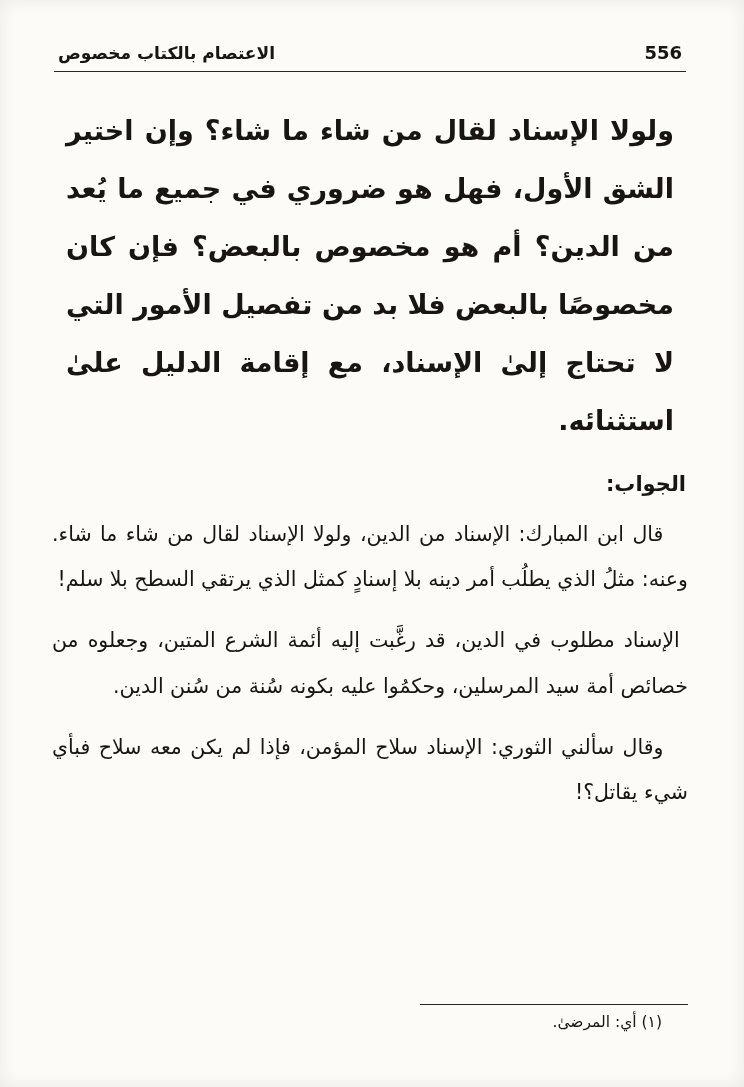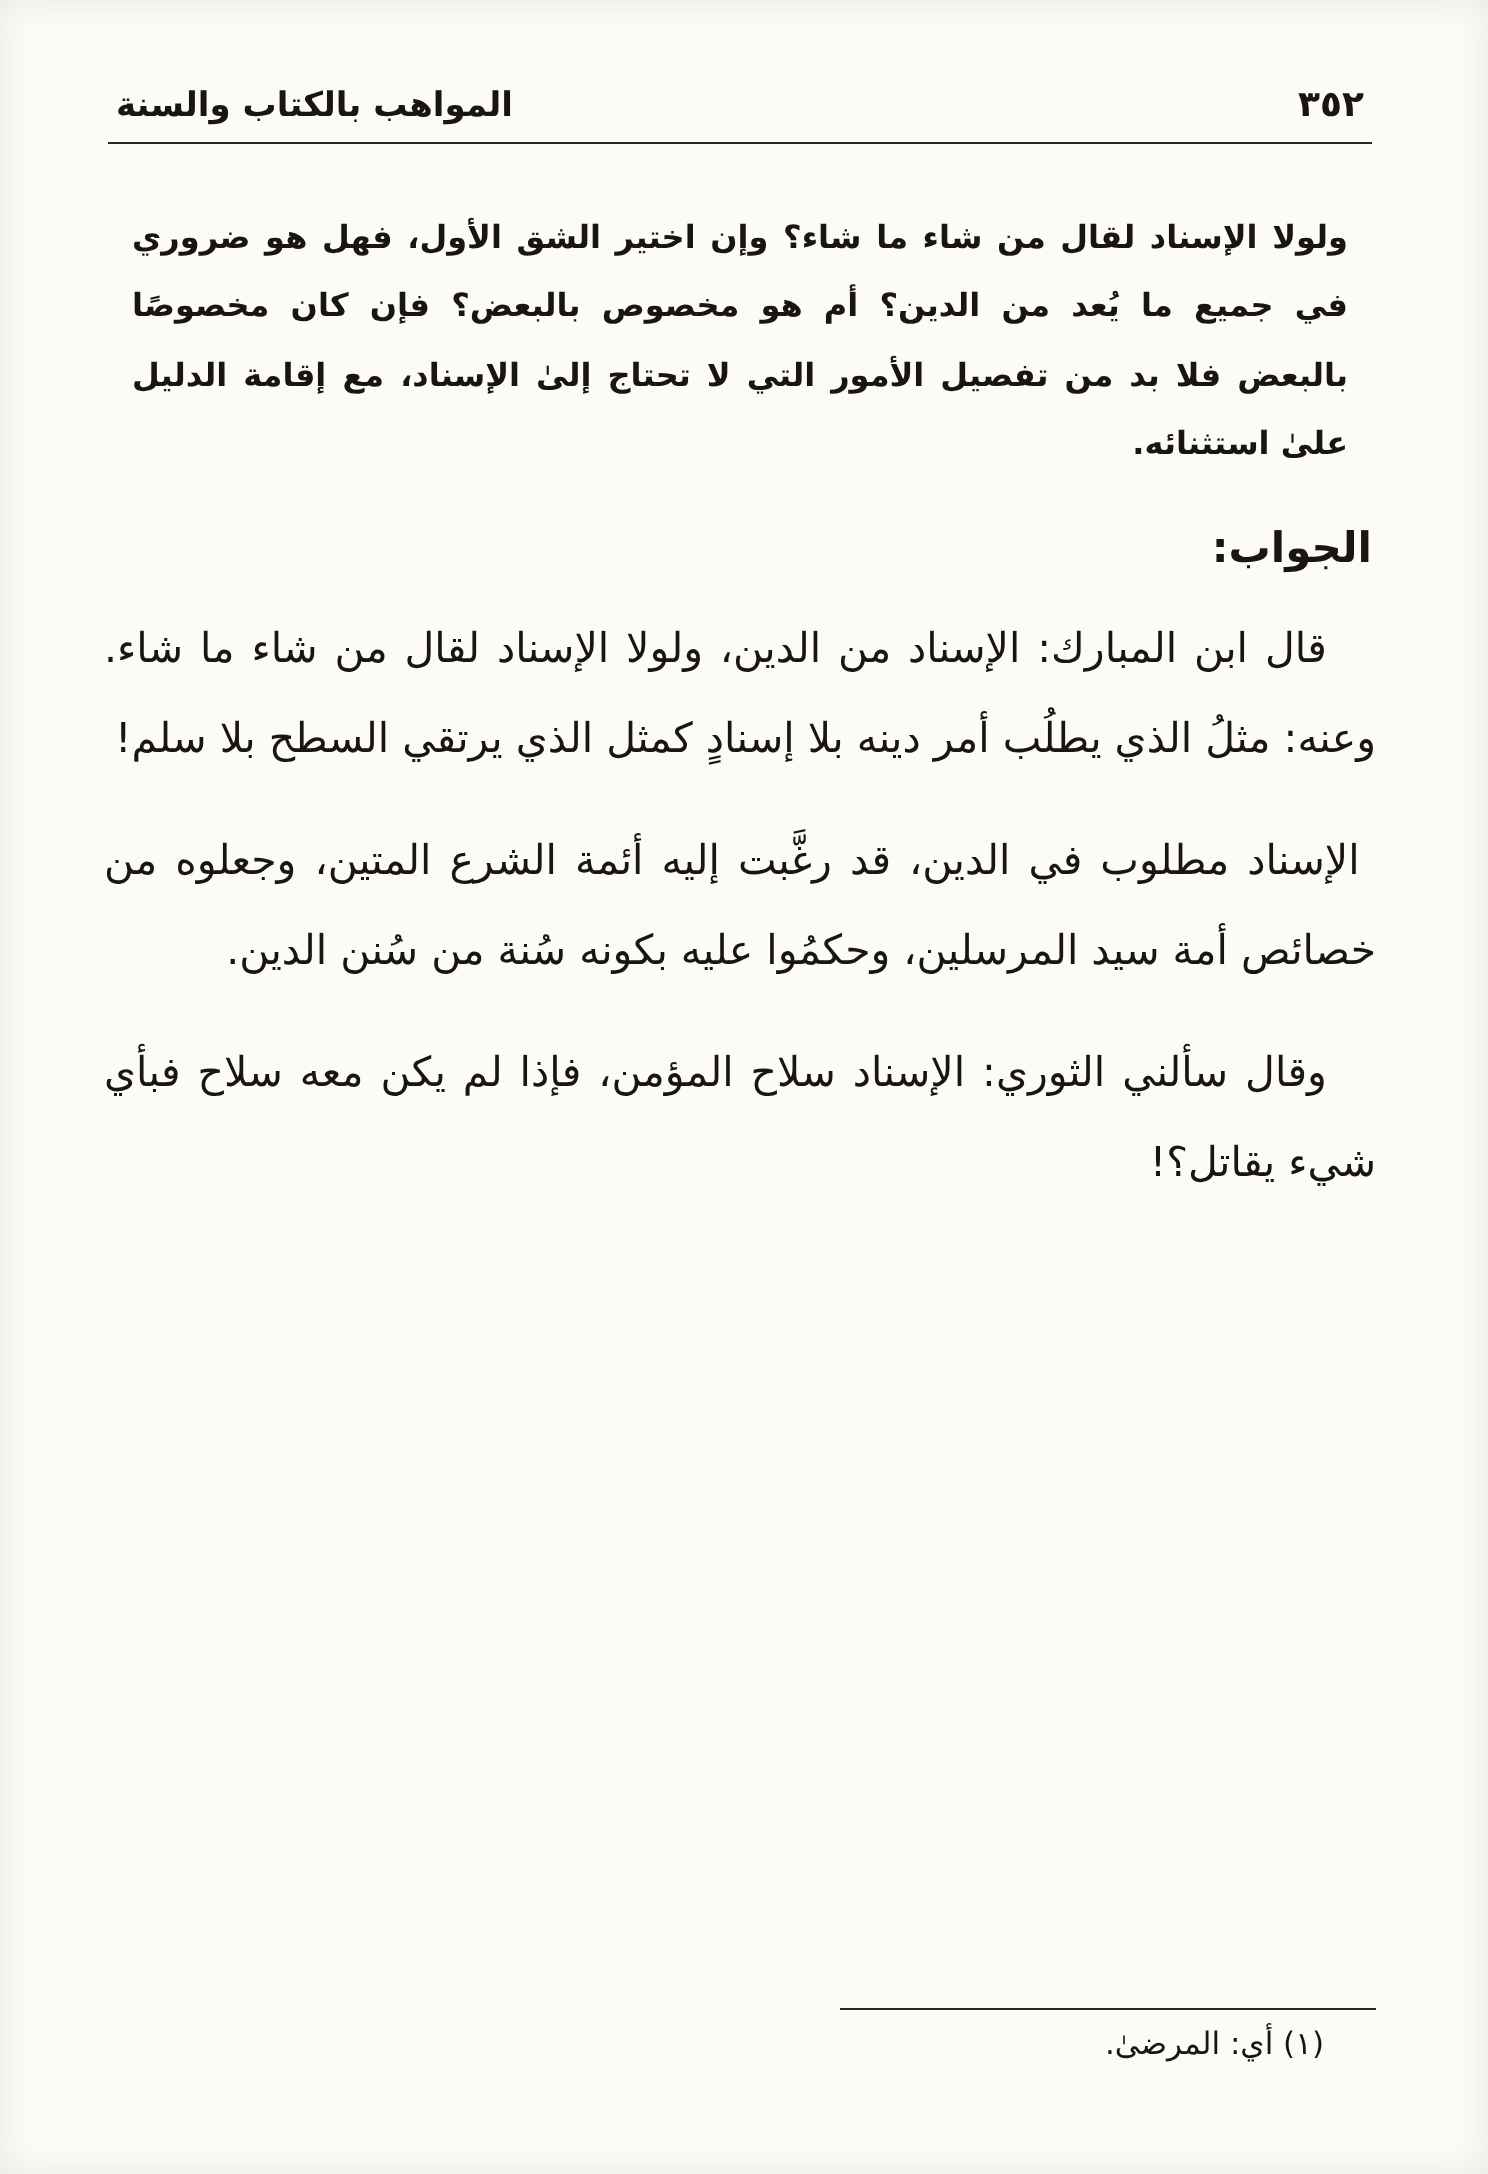--- a/index.html
+++ b/index.html
@@ -36,21 +36,21 @@
   .header-page-number { font-size: 18px; }
   .header-rule {
     border: 0;
     border-top: 1.5px solid #2b2824;
     margin: 2px 2px 0 2px;
   }
   
   .question-block {
     margin: 30px 14px 0 14px;
     font-weight: bold;
-    font-size: 16px;
+    font-size: 27px;
     line-height: 2.15;
     text-align: justify;
     text-align-last: right;
   }
   
   .answer-heading {
     margin: 22px 2px 0 0;
     font-weight: bold;
     font-size: 21px;
   }
@@ -84,22 +84,22 @@
     padding-right: 26px;
   }
 </style>
 </head>
 <body>
 
 <div class="page">
   <div class="content">
 
     <div class="header-row">
-      <span class="header-title">المواهب بالكتاب والسنة</span>
-      <span class="header-page-number">٣٥٢</span>
+      <span class="header-title">الاعتصام بالكتاب مخصوص</span>
+      <span class="header-page-number">556</span>
     </div>
     <hr class="header-rule">
 
     <p class="question-block">ولولا الإسناد لقال من شاء ما شاء؟ وإن اختير الشق الأول، فهل هو ضروري في جميع ما يُعد من الدين؟ أم هو مخصوص بالبعض؟ فإن كان مخصوصًا بالبعض فلا بد من تفصيل الأمور التي لا تحتاج إلىٰ الإسناد، مع إقامة الدليل علىٰ استثنائه.</p>
 
     <h2 class="answer-heading">الجواب:</h2>
 
     <p class="body-paragraph">قال ابن المبارك: الإسناد من الدين، ولولا الإسناد لقال من شاء ما شاء. وعنه: مثلُ الذي يطلُب أمر دينه بلا إسنادٍ كمثل الذي يرتقي السطح بلا سلم!</p>
 
     <p class="body-paragraph no-indent">الإسناد مطلوب في الدين، قد رغَّبت إليه أئمة الشرع المتين، وجعلوه من خصائص أمة سيد المرسلين، وحكمُوا عليه بكونه سُنة من سُنن الدين.</p>

